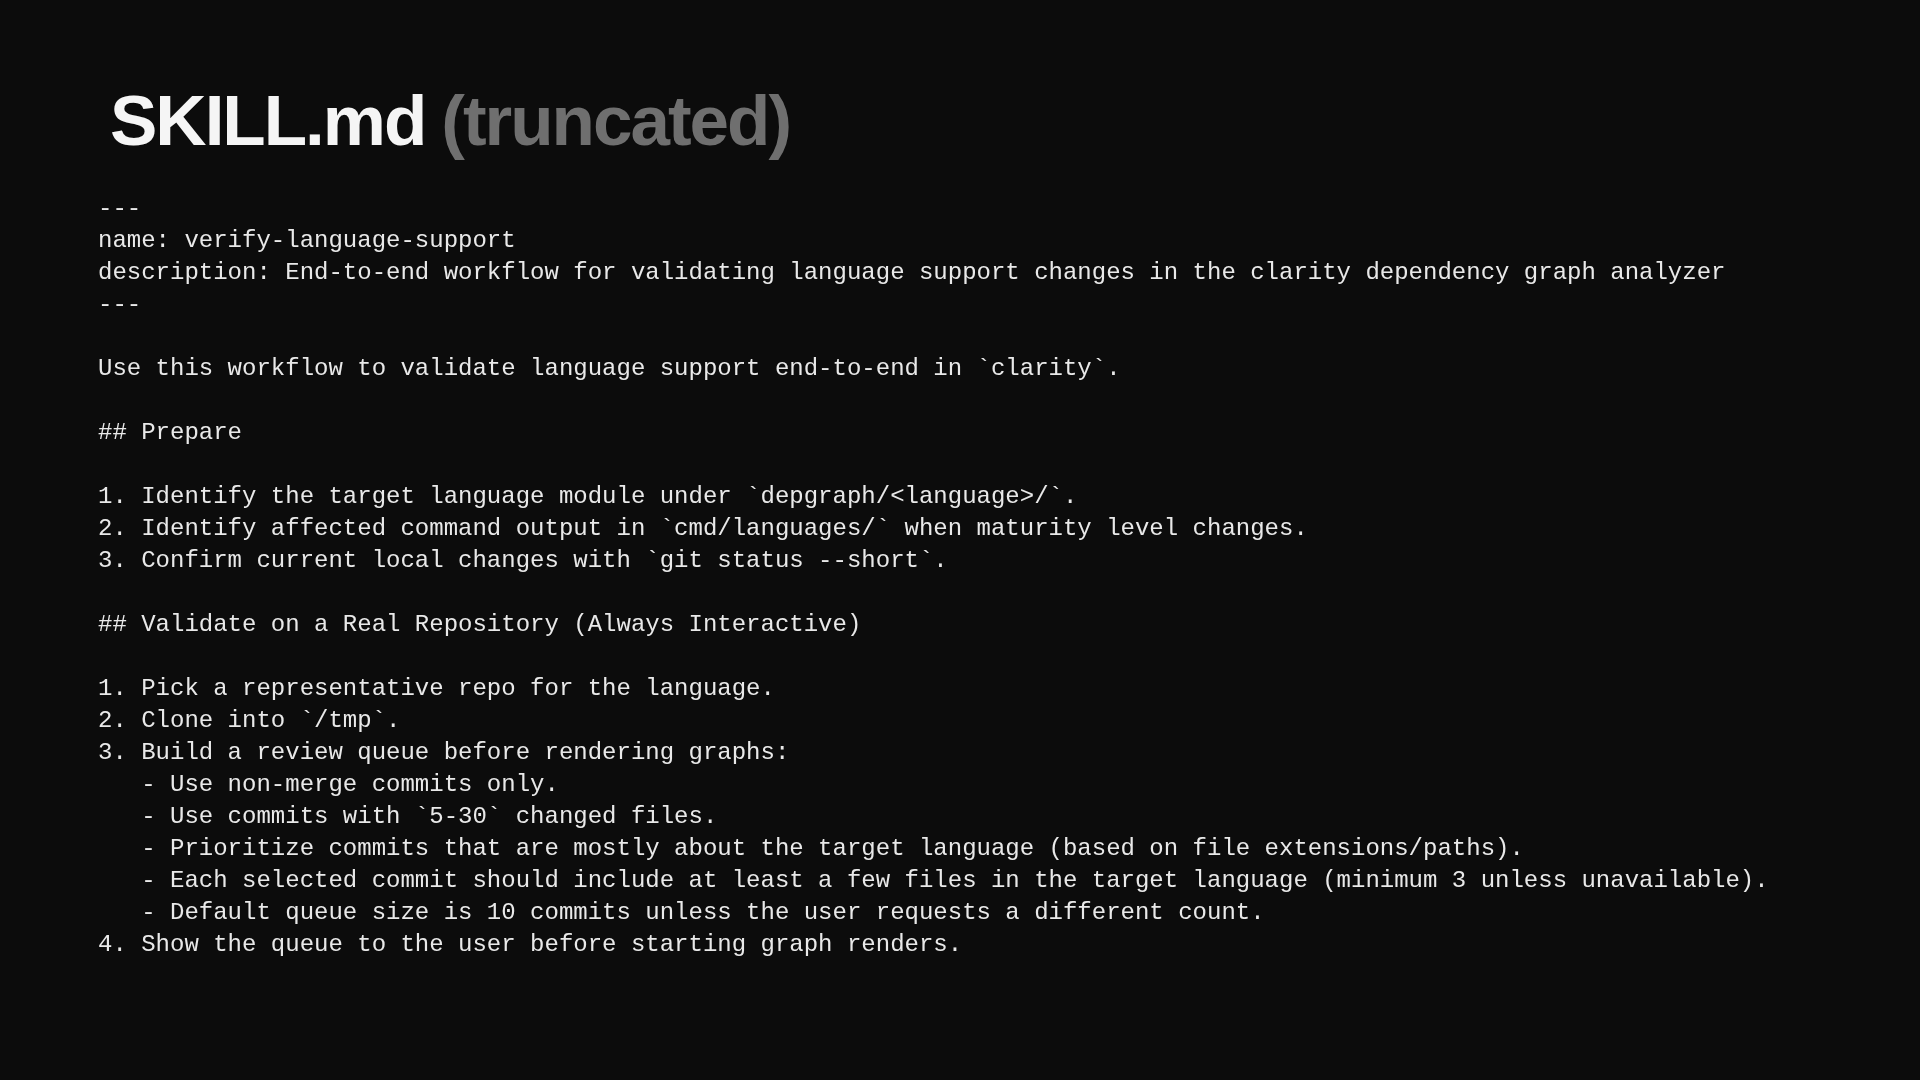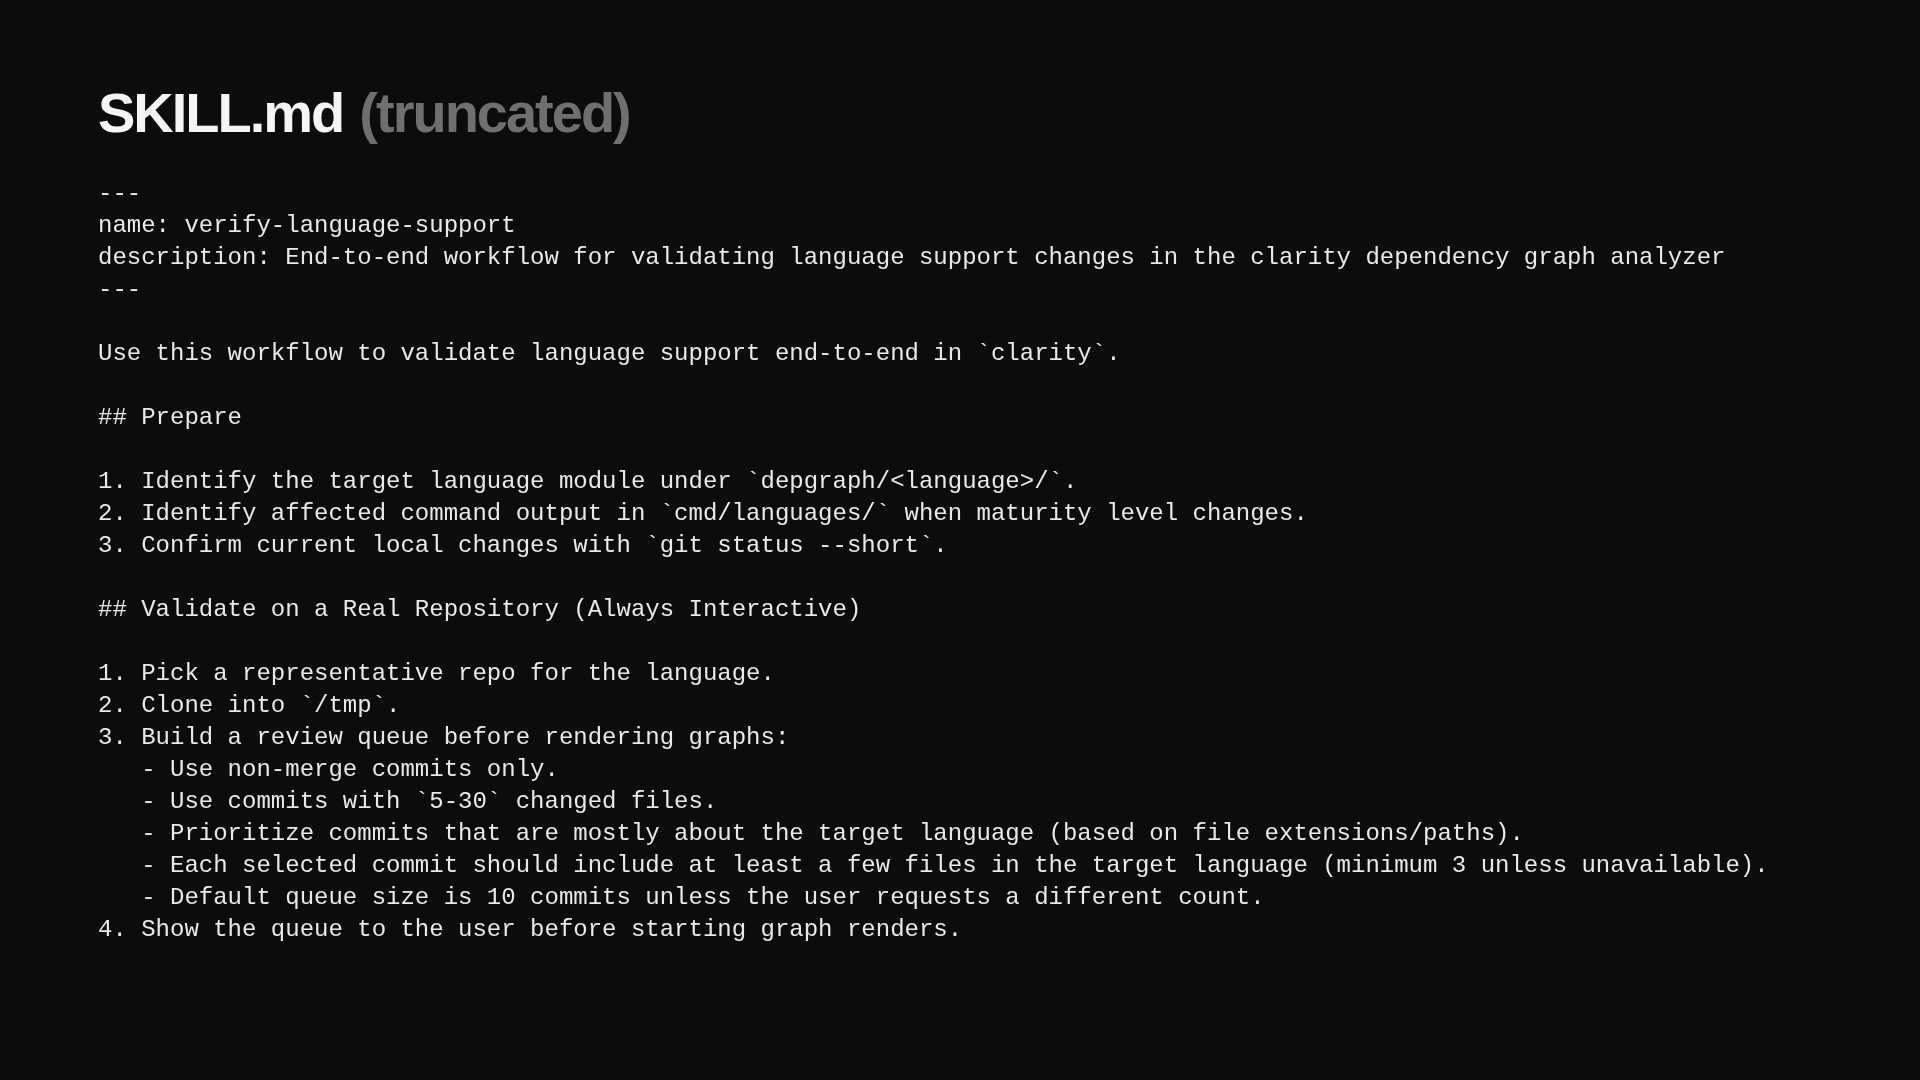--- a/index.html
+++ b/index.html
@@ -10,24 +10,25 @@
     font-family: "Liberation Sans", sans-serif;
   }
   .page {
     width: 1920px;
     height: 1080px;
     padding: 85px 40px 0 98px;
   }
   .title {
     font-family: "Liberation Sans", sans-serif;
     font-weight: bold;
-    font-size: 56px;
+    font-size: 71px;
     line-height: 1;
     letter-spacing: -2px;
     white-space: nowrap;
+    margin-left: 12px;
   }
   .title .t-main { color: var(--title-color, #f5f5f5); }
   .title .t-suffix { color: var(--suffix-color, #6f6f6f); margin-left: 16px; }
   .content {
     margin-top: 37px;
     font-family: "Liberation Mono", "DejaVu Sans Mono", monospace;
     font-size: 24px;
     line-height: 32px;
     color: var(--text-color, #e9e9e9);
     white-space: pre;

